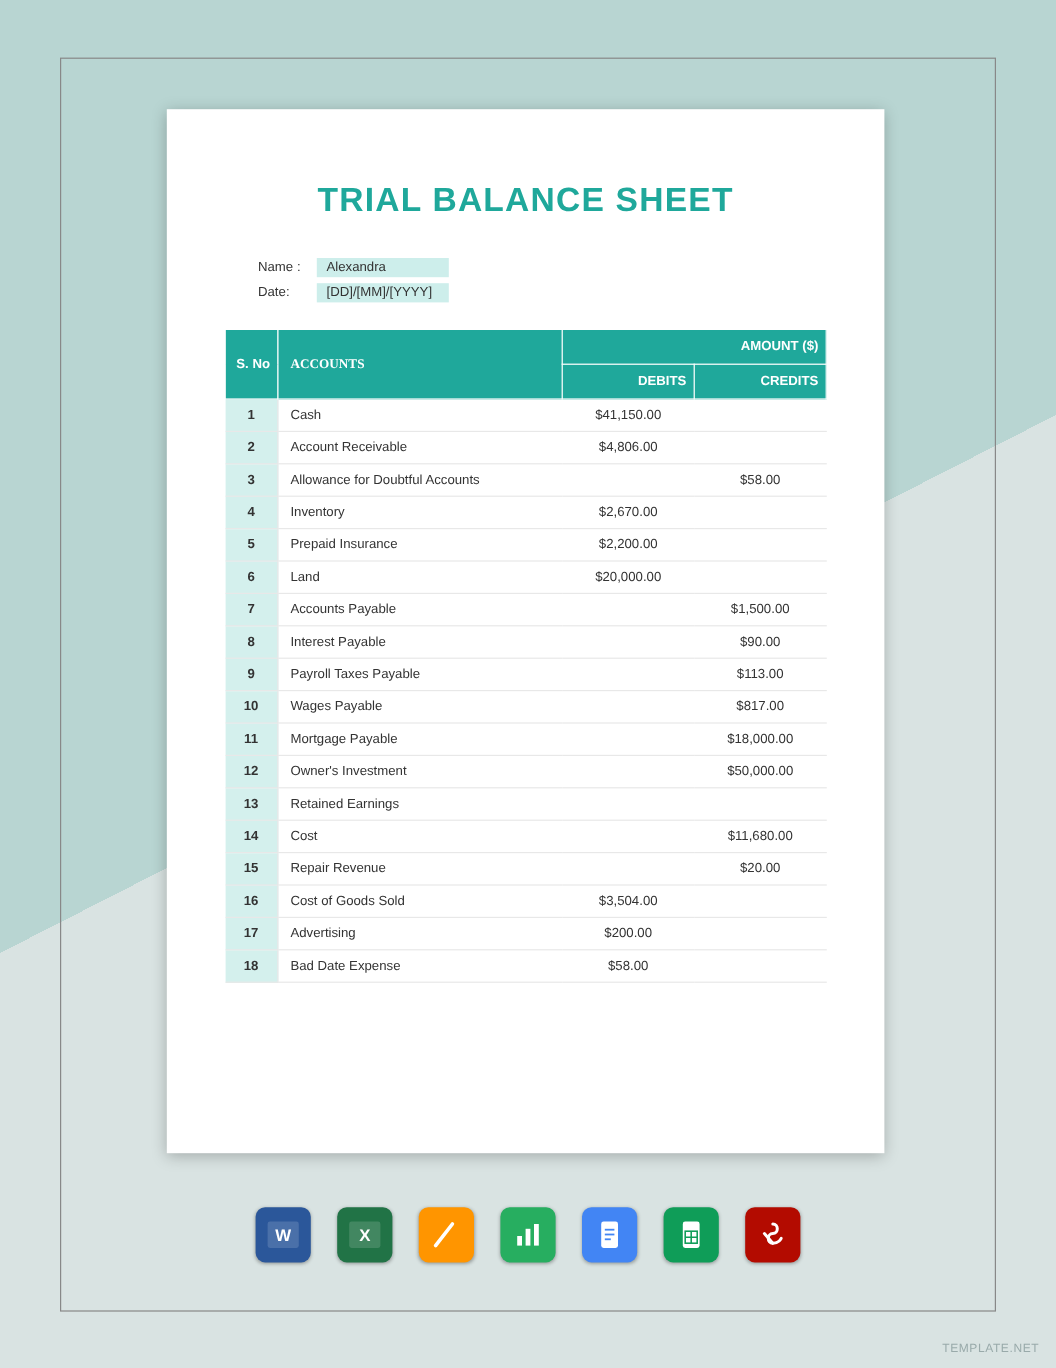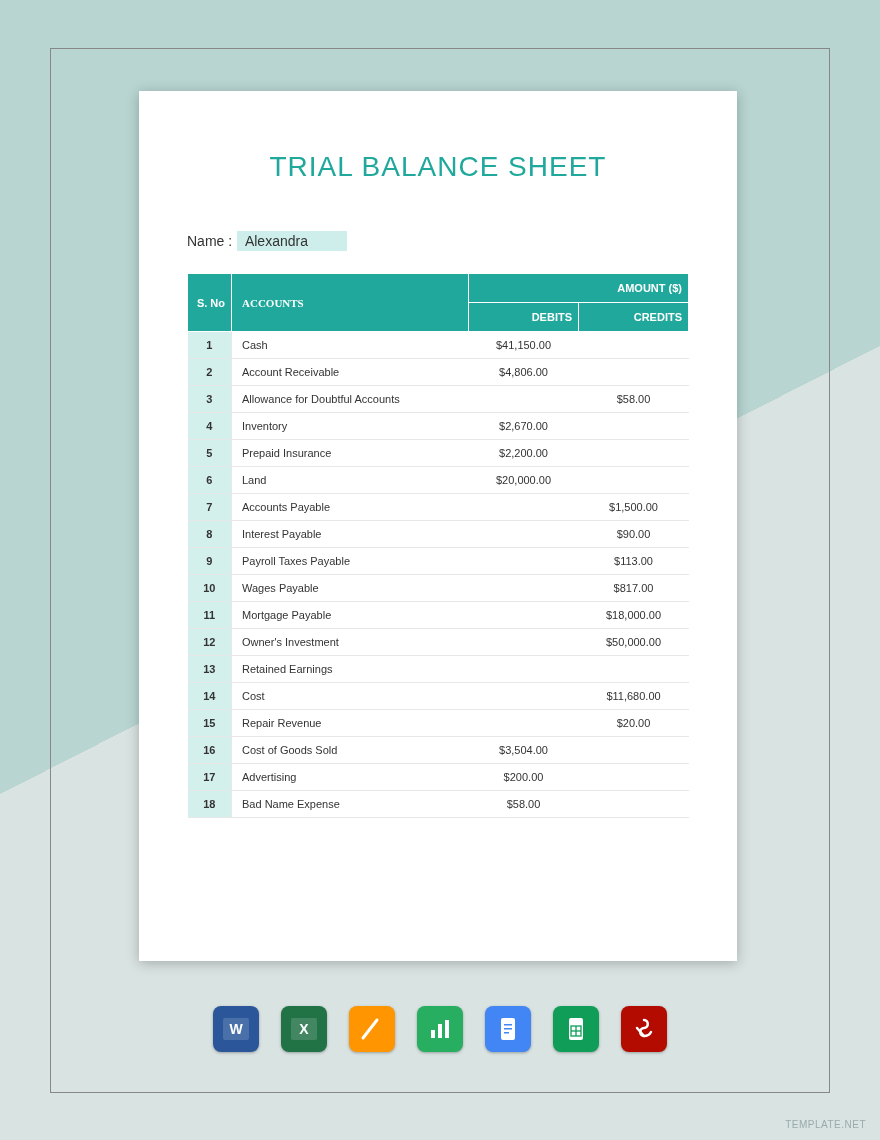--- a/index.html
+++ b/index.html
@@ -19,25 +19,25 @@
     position: absolute; top: 42px; left: 88px;
     width: 598px; height: 870px;
     background: #fff;
     box-shadow: 0 2px 12px rgba(0,0,0,0.25);
     padding: 60px 48px 20px;
   }
   .title {
     text-align: center;
     color: #1fa89b;
     font-size: 28px;
-    font-weight: 400;
+    font-weight: 700;
     letter-spacing: 1px;
-    margin-bottom: 48px;
-  }
-  .meta { font-size: 14px; color: #333; margin-bottom: 5px; }
+    margin-bottom: 32px;
+  }
+  .meta { font-size: 11px; color: #333; margin-bottom: 5px; margin-left: 28px; }
   .meta-label { display: inline-block; width: 46px; }
   .meta-value {
     display: inline-block;
     background: #cdeeeb;
     padding: 2px 8px;
     min-width: 110px;
   }
   .tbl {
     margin-top: 22px;
     width: 100%;
@@ -84,20 +84,24 @@
 </head>
 <body>
 
 <div class="frame">
   <div class="doc">
     <h1 class="title">TRIAL BALANCE SHEET</h1>
 
     <div class="meta">
       <span class="meta-label">Name :</span>
       <span class="meta-value">Alexandra</span>
+    </div>
+    <div class="meta">
+      <span class="meta-label">Date:</span>
+      <span class="meta-value">[DD]/[MM]/[YYYY]</span>
     </div>
 
     <table class="tbl">
       <thead>
         <tr>
           <th rowspan="2" style="width:44px">S. No</th>
           <th rowspan="2" class="accounts">ACCOUNTS</th>
           <th colspan="2">AMOUNT ($)</th>
         </tr>
         <tr>
@@ -203,21 +207,21 @@
             <td class="num"></td>
           </tr>
           <tr>
             <td class="sno">17</td>
             <td class="acc">Advertising</td>
             <td class="num">$200.00</td>
             <td class="num"></td>
           </tr>
           <tr>
             <td class="sno">18</td>
-            <td class="acc">Bad Name Expense</td>
+            <td class="acc">Bad Date Expense</td>
             <td class="num">$58.00</td>
             <td class="num"></td>
           </tr>
         </tbody>
     </table>
   </div>
 
   <div class="apps" id="apps">
       <div class="app" style="background: rgb(43, 87, 154);">
         <svg width="30" height="30" viewBox="0 0 30 30">

